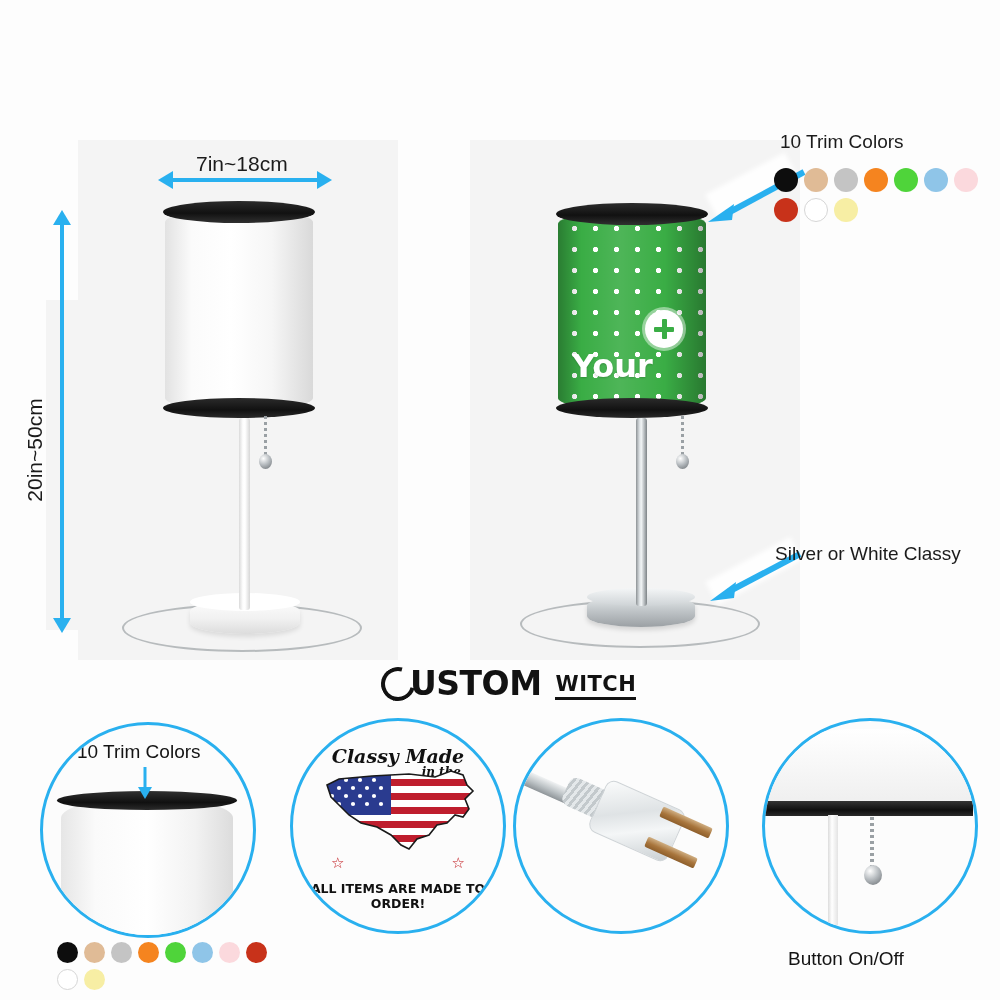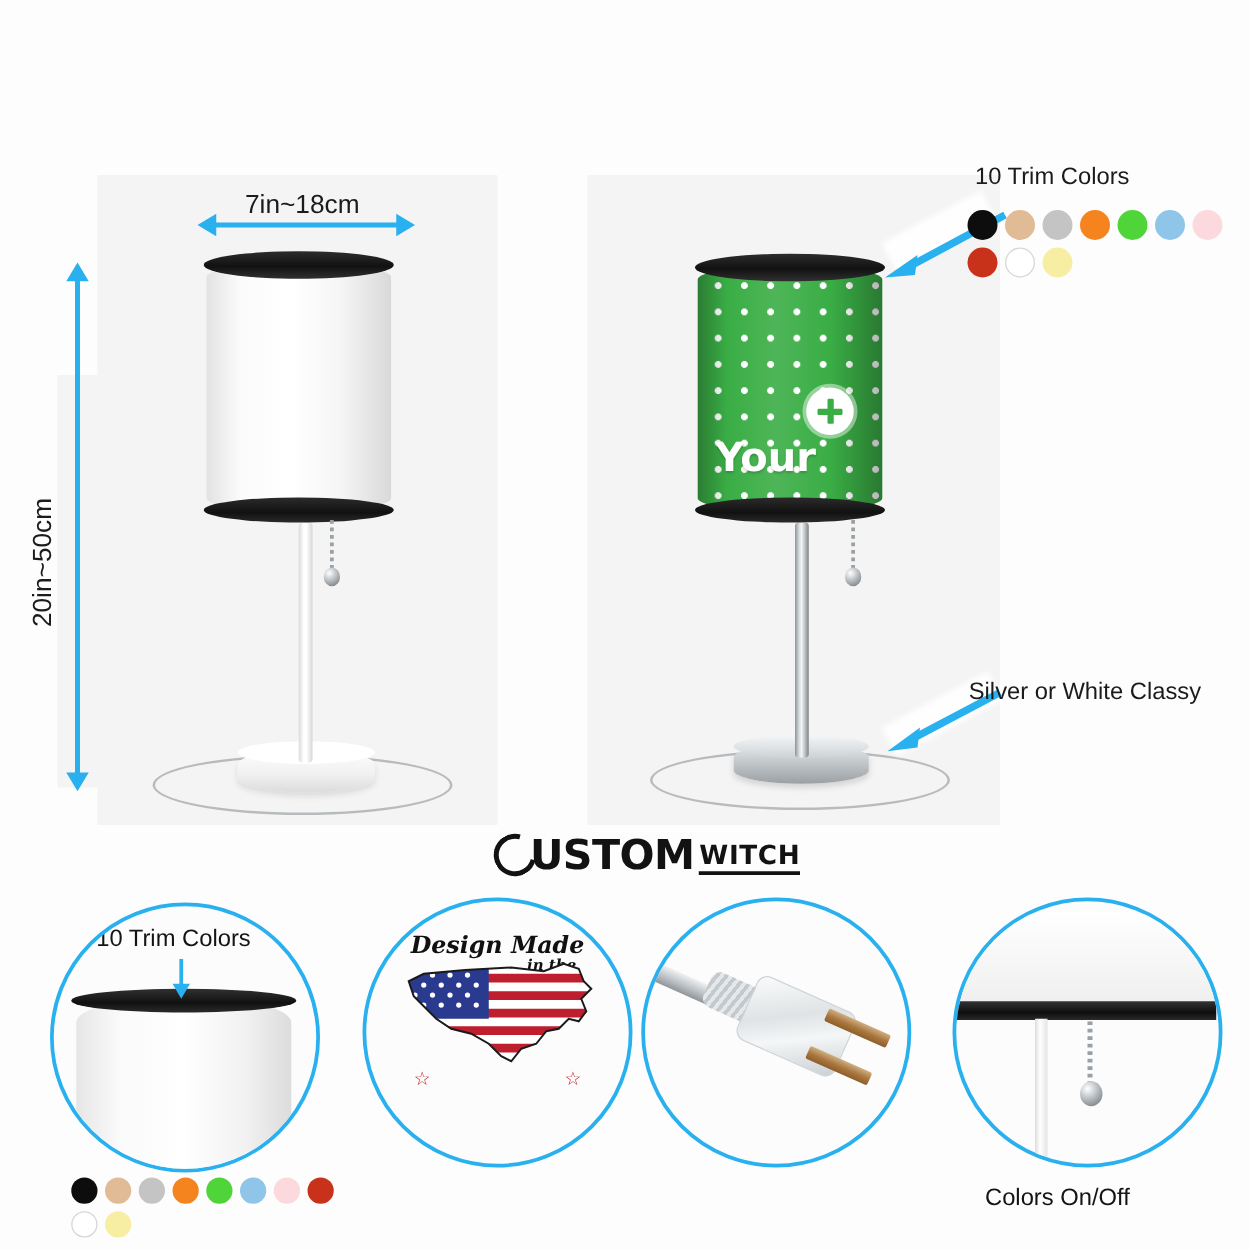--- a/index.html
+++ b/index.html
@@ -140,31 +140,31 @@
   .trim-colors-top-label { left: 780px; top: 131px; font-size: 19px; }
   .silver-label { left: 775px; top: 543px; font-size: 19px; text-align: center; }
 
   .swatch-wrap { position: absolute; display: flex; flex-wrap: wrap; }
   .swatch { border-radius: 50%; }
 
   .sw-top { left: 774px; top: 168px; width: 232px; gap: 6px; }
   .sw-top .swatch { width: 24px; height: 24px; }
 
   
-  .logo { position: absolute; left: 395px; top: 664px; display: flex; align-items: center; }
+  .logo { position: absolute; left: 381px; top: 664px; display: flex; align-items: center; }
   .logo-c {
     width: 34px; height: 34px; border-radius: 50%;
     border: 4px solid #121212; border-right-color: transparent;
     transform: rotate(-30deg); margin-right: -5px;
   }
   .logo-main { font-family: "DejaVu Sans", sans-serif; font-weight: bold; font-size: 33px;
     letter-spacing: -0.5px; color: #121212; }
   .logo-sub { font-family: "DejaVu Sans", sans-serif; font-weight: bold; font-size: 21px;
     letter-spacing: .5px; color: #121212; border-bottom: 3px solid #121212;
-    margin-left: 4px; padding-bottom: 1px; align-self: flex-end; margin-bottom: 3px; }
+    margin-left: 14px; padding-bottom: 1px; align-self: flex-end; margin-bottom: 3px; }
 
   
   .feature { position: absolute; }
   .circle {
     position: absolute; border-radius: 50%;
     border: 3px solid #29b0ef; background: #fcfcfc; overflow: hidden;
   }
   .feature-label { position: absolute; font-size: 19px; color: #141414; white-space: nowrap; }
 
   
@@ -358,21 +358,21 @@
       <div class="swatch" style="background: rgb(79, 212, 58);"></div>
       <div class="swatch" style="background: rgb(143, 197, 232);"></div>
       <div class="swatch" style="background: rgb(251, 217, 221);"></div>
       <div class="swatch" style="background: rgb(200, 50, 26);"></div>
       <div class="swatch" style="background: rgb(255, 255, 255); border: 1px solid rgb(214, 214, 214);"></div>
       <div class="swatch" style="background: rgb(247, 238, 164);"></div>
     </div>
 
   <div class="feature" style="left:290px;top:718px;width:224px;height:224px;">
     <div class="circle" style="left:0;top:0;width:216px;height:216px;">
-      <div class="usa-script">Design Made</div>
+      <div class="usa-script">Classy Made</div>
       <div class="usa-inthe">in the</div>
 
       <svg style="position:absolute;left:24px;top:44px;" width="170" height="92" viewBox="0 0 170 92">
         <defs>
           <clipPath id="usmap">
             <path d="M10,20 L22,14 L55,11 L92,9 L118,12 L134,6 L146,10 L150,20 L156,26 L148,34
                      L152,44 L146,52 L138,50 L130,58 L120,60 L112,70 L100,74 L92,84 L84,80
                      L74,70 L60,62 L44,58 L32,50 L22,40 L14,32 Z"></path>
           </clipPath>
         </defs>
@@ -412,20 +412,21 @@
               <circle cx="64" cy="39" r="2.1"></circle>
           </g>
         </g>
         <path d="M10,20 L22,14 L55,11 L92,9 L118,12 L134,6 L146,10 L150,20 L156,26 L148,34
                  L152,44 L146,52 L138,50 L130,58 L120,60 L112,70 L100,74 L92,84 L84,80
                  L74,70 L60,62 L44,58 L32,50 L22,40 L14,32 Z" fill="none" stroke="#1a1a1a" stroke-width="1.6"></path>
       </svg>
 
       <div class="usa-star" style="left:38px;">☆</div>
       <div class="usa-star" style="right:38px;">☆</div>
+      <div class="usa-tag">ALL ITEMS ARE MADE TO ORDER!</div>
     </div>
   </div>
 
   <div class="feature" style="left:513px;top:718px;width:224px;height:224px;">
     <div class="circle" style="left:0;top:0;width:216px;height:216px;">
       <div class="plug-cord" style="left:-6px;top:58px;width:70px;transform:rotate(24deg);"></div>
       <div class="plug-rib" style="left:48px;top:62px;width:44px;height:30px;transform:rotate(24deg);"></div>
       <div class="plug-body" style="left:78px;top:72px;width:86px;height:56px;transform:rotate(24deg);"></div>
       <div class="plug-prong" style="left:143px;top:96px;width:54px;transform:rotate(24deg);"></div>
       <div class="plug-prong" style="left:128px;top:126px;width:54px;transform:rotate(24deg);"></div>
@@ -433,16 +434,16 @@
   </div>
 
   <div class="feature" style="left:762px;top:718px;width:224px;height:224px;">
     <div class="circle" style="left:0;top:0;width:216px;height:216px;">
       <div class="btn-shade"></div>
       <div class="btn-trim"></div>
       <div class="btn-pole"></div>
       <div class="chain" style="left:105px;top:96px;height:52px;width:4px;"></div>
       <div class="chain-bead" style="left:99px;top:144px;width:18px;height:20px;"></div>
     </div>
-    <div class="feature-label" style="left:26px;top:230px;">Colors On/Off</div>
+    <div class="feature-label" style="left:26px;top:230px;">Button On/Off</div>
   </div>
 
 </div>
 
 </body></html>

